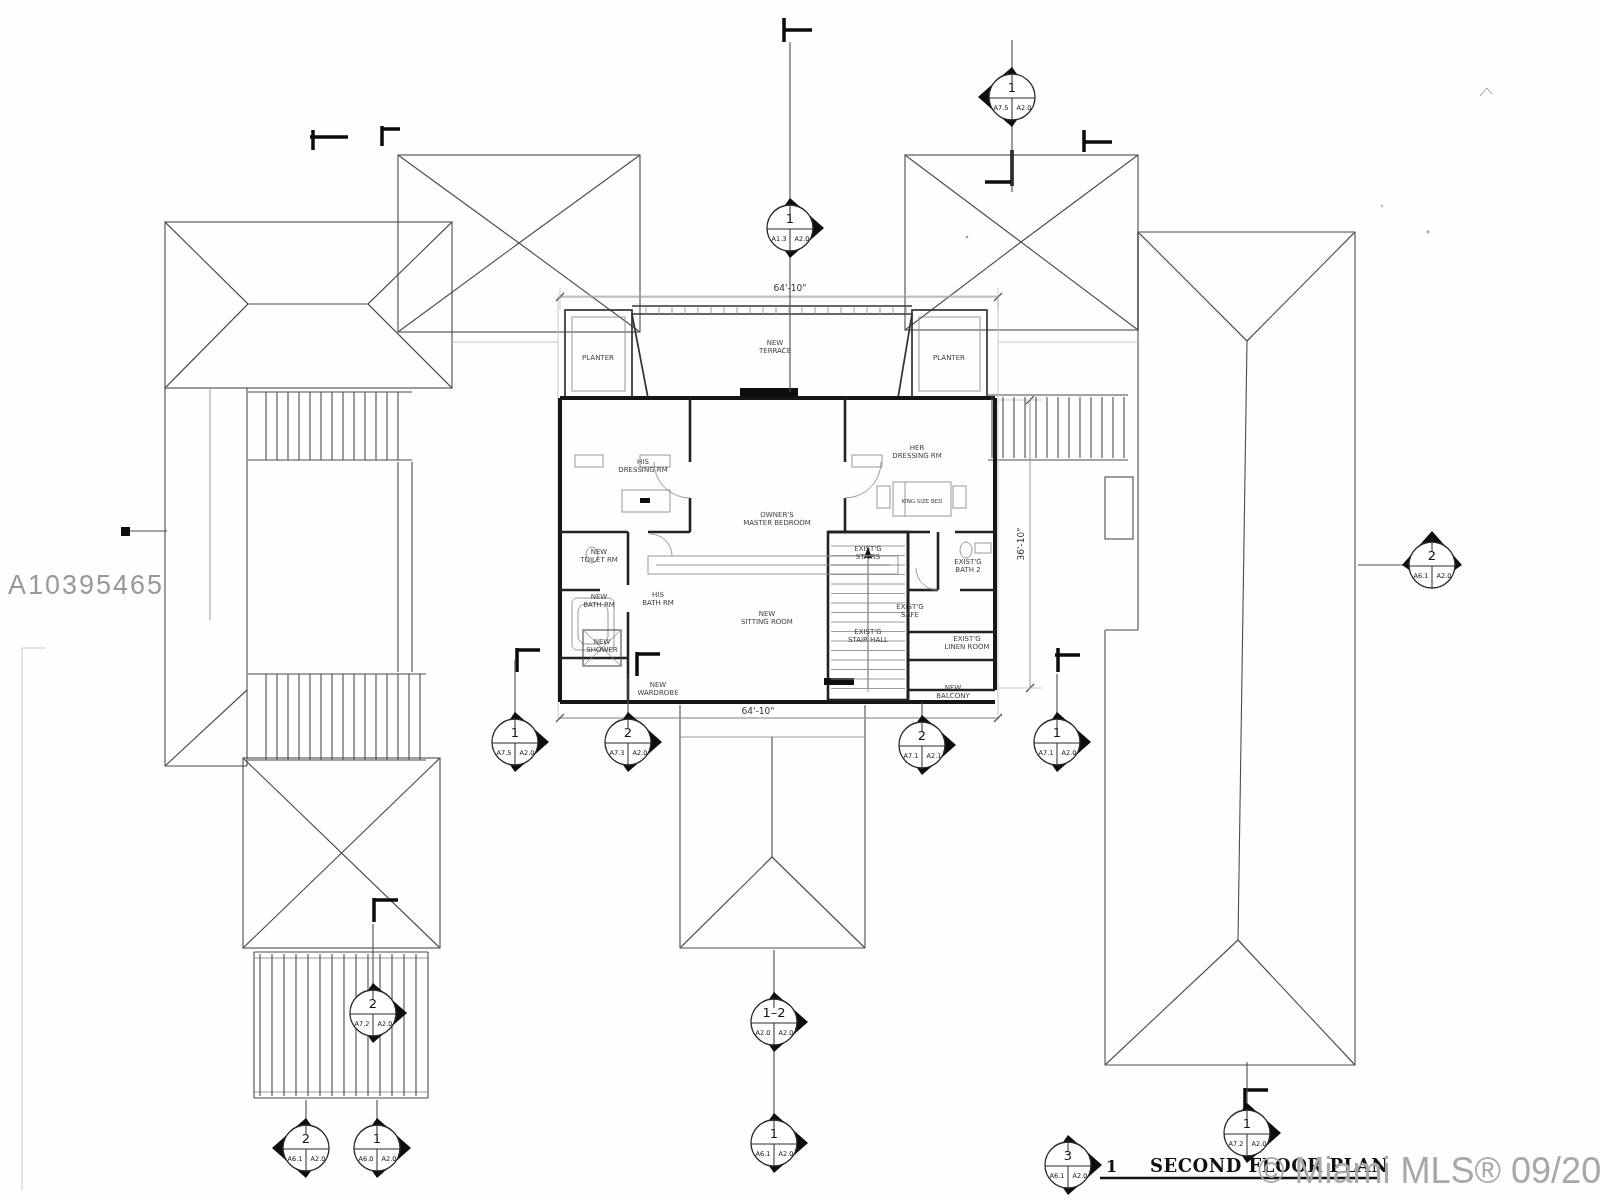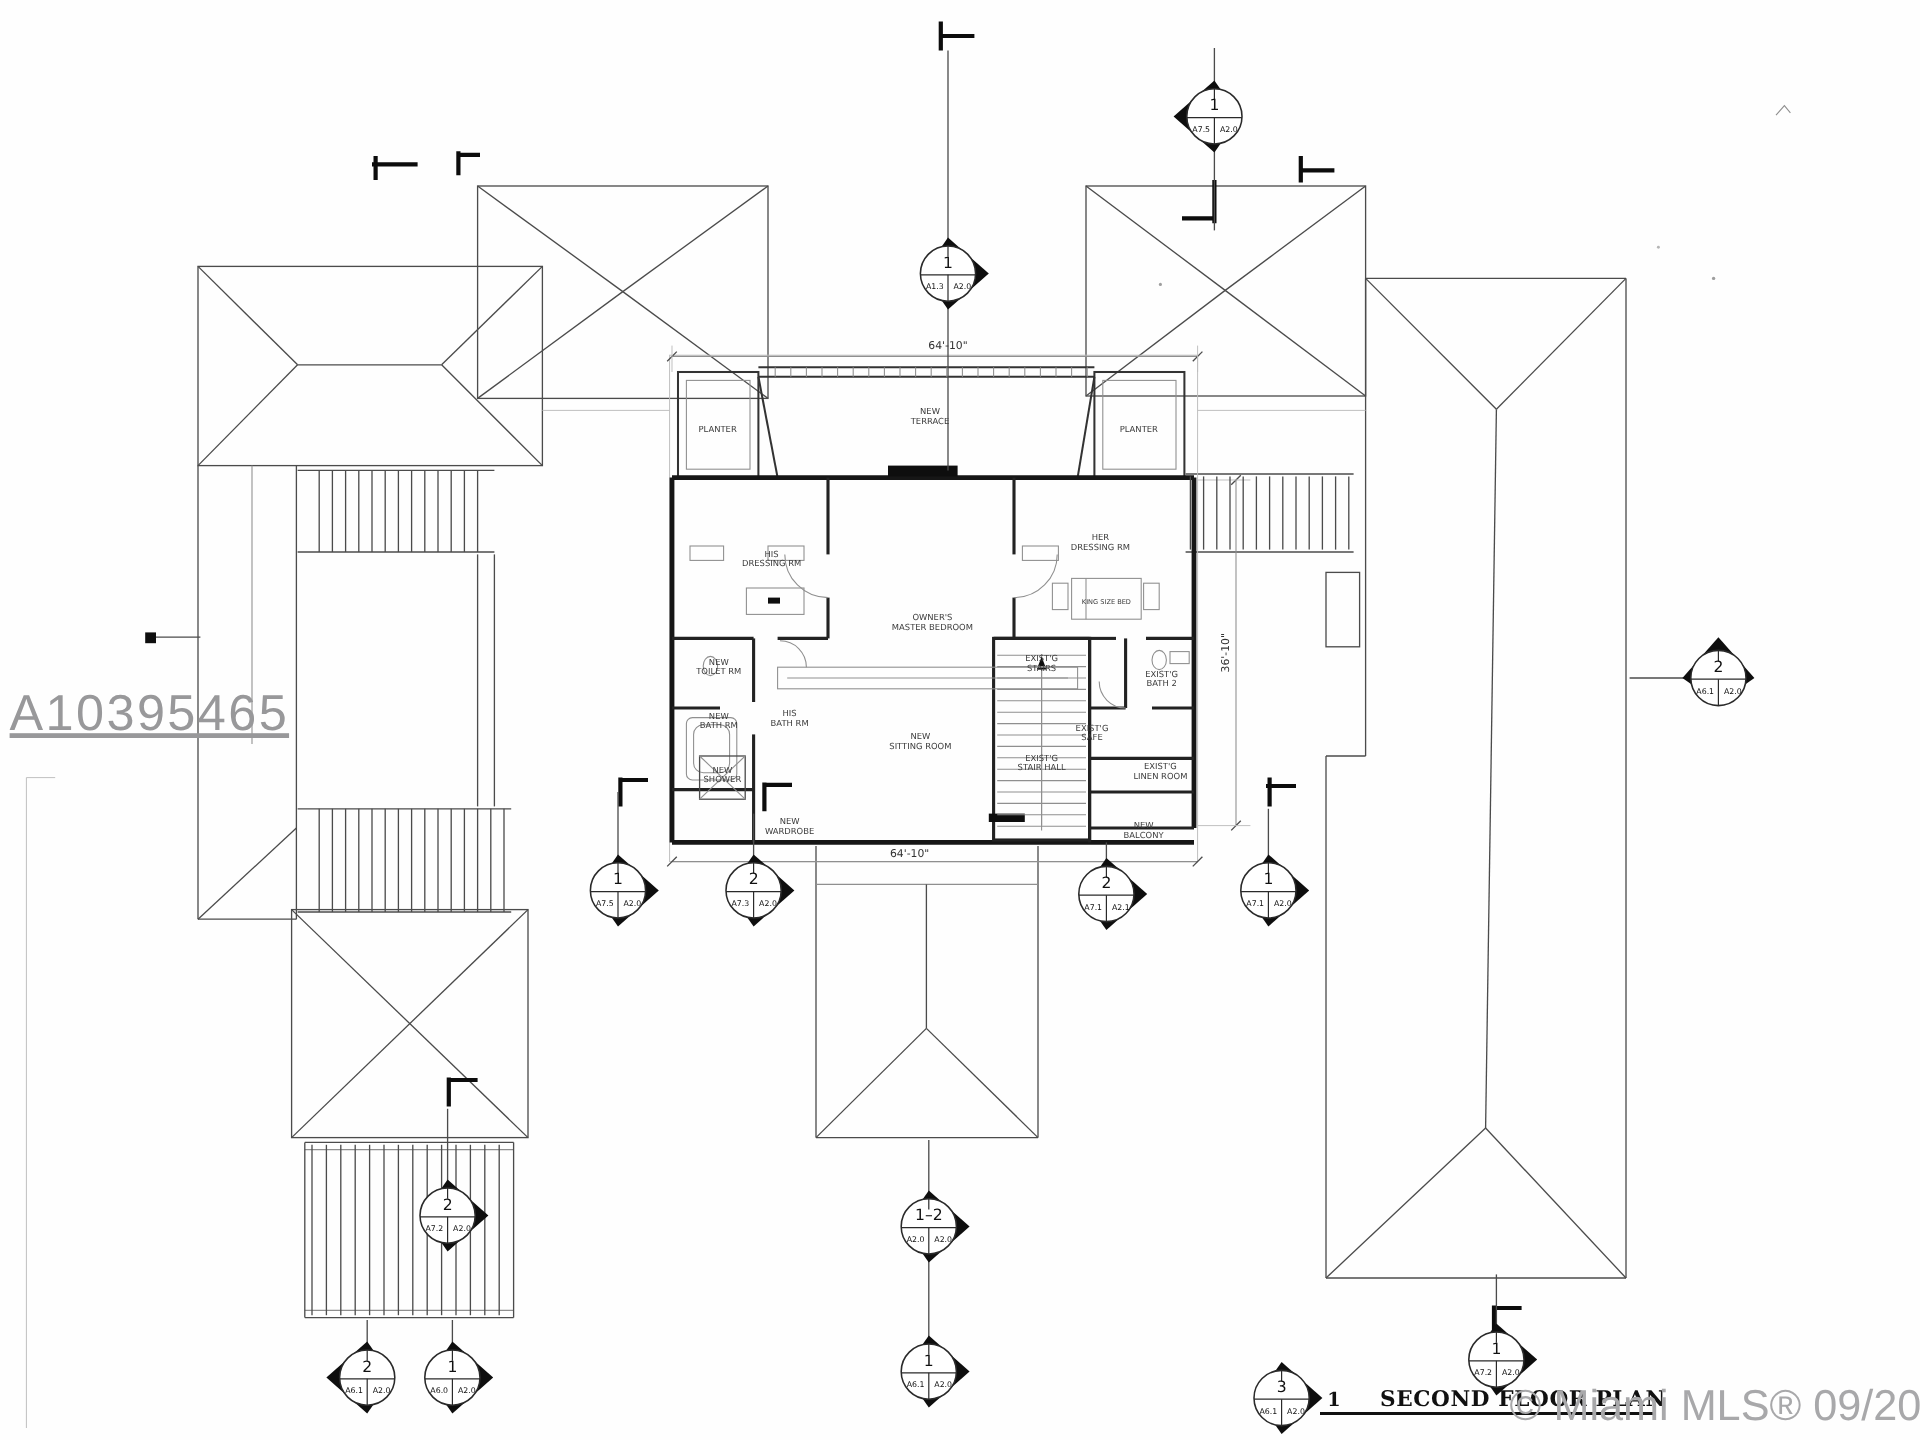--- a/index.html
+++ b/index.html
@@ -15,21 +15,21 @@
   .faint{stroke:#bdbdbd;stroke-width:0.8;fill:none;}
   .thk{stroke:#0c0c0c;stroke-width:3.5;fill:none;}
   .blk{fill:#0e0e0e;}
   .dim{font-size:9px;text-anchor:middle;fill:#333;}
   .rlbl{text-anchor:middle;fill:#3a3a3a;}
   .mnum{font-size:13px;text-anchor:middle;fill:#111;}
   .mref{font-size:6.5px;text-anchor:middle;fill:#111;}
   .title-num{font-family:"DejaVu Serif",serif;font-weight:bold;font-size:16px;fill:#101010;}
   .title-txt{font-family:"DejaVu Serif",serif;font-weight:bold;font-size:18px;fill:#101010;letter-spacing:.5px;}
   .wm{position:absolute;white-space:nowrap;pointer-events:none;}
-  #wm-id{left:8px;top:570px;font-size:42px;color:#98989a;letter-spacing:2px;text-decoration:underline;}
+  #wm-id{left:8px;top:570px;font-size:27px;color:#98989a;letter-spacing:2px;}
   #wm-credit{left:1258px;top:1150px;font-size:36px;color:#a8a8aa;}
 </style>
 </head>
 <body>
 
 <div class="page">
 <svg width="1600" height="1200" viewBox="0 0 1600 1200">
 
   <g>
     <rect class="ln" x="165" y="222" width="287" height="166"></rect>

